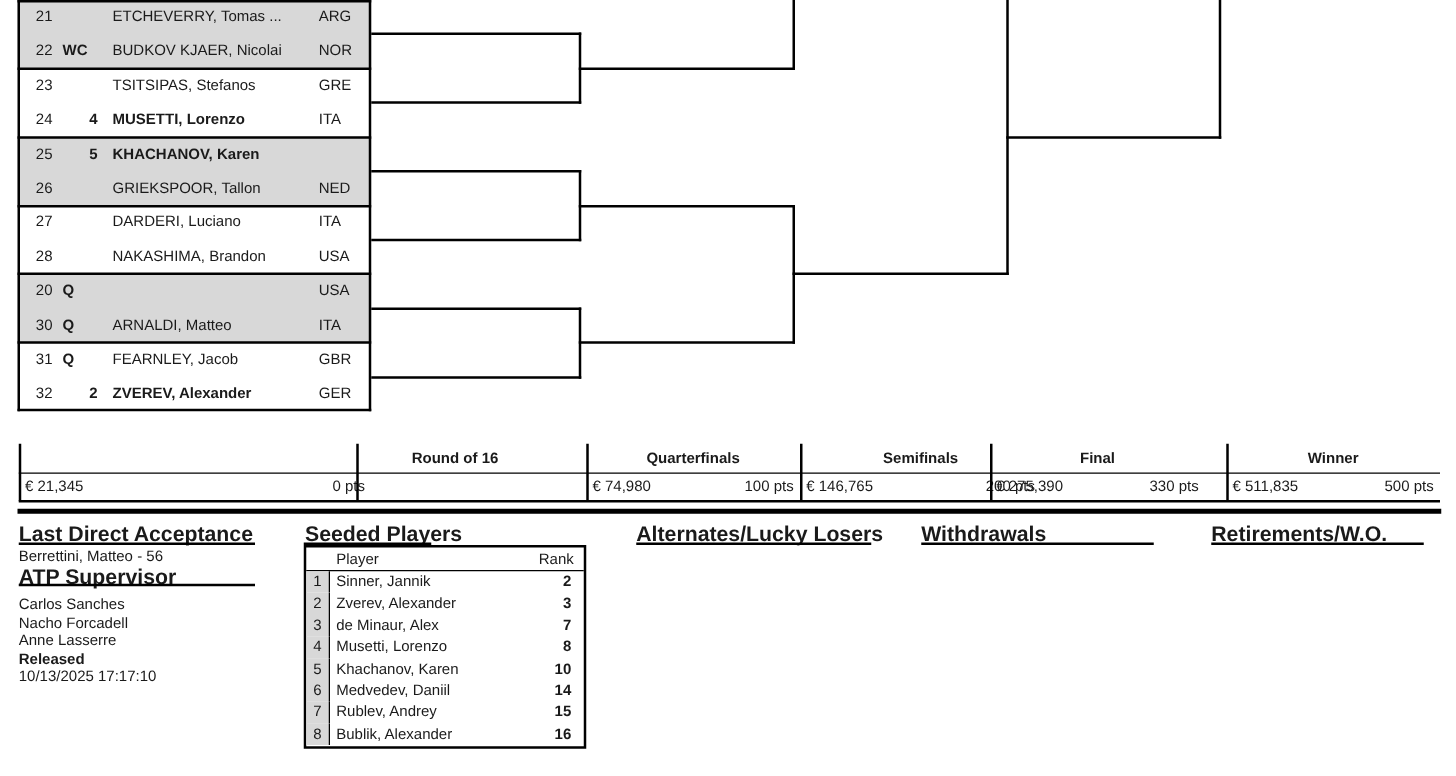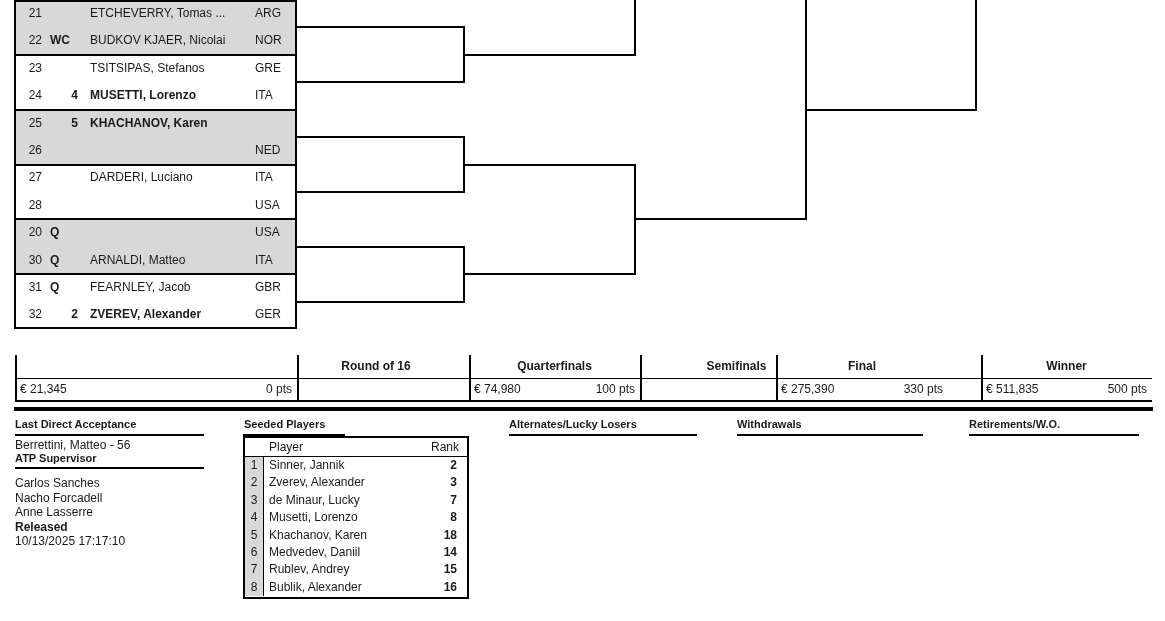--- a/index.html
+++ b/index.html
@@ -16,33 +16,33 @@
   .d-num{left:8px;width:20px;text-align:right;}
   .d-entry{left:36px;font-weight:bold;}
   .d-seed{left:40px;width:24px;text-align:right;font-weight:bold;}
   .d-name{left:76px;}
   .d-ctry{left:241px;}
   .drow.seeded .d-name{font-weight:bold;}
 
   
   .pcol{position:absolute;top:355px;height:46px;}
   .pcol:nth-of-type(1){left:15px;width:282px;}
-  .pcol:nth-of-type(2){left:297px;width:158px;}
+  .pcol:nth-of-type(2){left:285px;width:158px;}
   .pcol:nth-of-type(3){left:469px;width:171px;}
   .pcol:nth-of-type(4){left:640px;width:193px;}
-  .pcol:nth-of-type(5){left:776px;width:172px;}
+  .pcol:nth-of-type(5){left:792px;width:172px;}
   .pcol:nth-of-type(6){left:981px;width:171px;}
   .phead{height:22px;line-height:22px;text-align:center;font-weight:bold;}
   .pval{position:absolute;top:23px;left:0;right:0;height:22px;line-height:22px;}
   .eur{position:absolute;left:5px;}
   .pts{position:absolute;right:5px;}
   .ptick{position:absolute;left:0;top:0;width:1.5px;height:46px;background:#000;}
 
   
-  .fh{position:absolute;font-weight:bold;font-size:11px;white-space:nowrap;}
+  .fh{position:absolute;font-weight:bold;font-size:17px;white-space:nowrap;}
   .ft{position:absolute;font-size:12px;white-space:nowrap;}
   .useg{position:absolute;height:2px;background:#000;}
 
   .stbl{position:absolute;left:243px;top:436px;width:226px;height:163px;border:2px solid #000;box-sizing:border-box;}
   .sheader{position:relative;height:18px;line-height:18px;border-bottom:1.6px solid #000;padding-left:28px;}
   .sh-player{position:absolute;left:24px;}
   .sh-rank{position:absolute;right:8px;}
   .srow{position:relative;height:17.4px;line-height:17.4px;}
   .s-seed{position:absolute;left:0;top:0;width:19px;height:17.4px;background:#d8d8d8;
           border-right:1px solid #000;text-align:center;box-sizing:border-box;}
@@ -98,35 +98,37 @@
           <span class="d-entry"></span>
           <span class="d-seed">5</span>
           <span class="d-name">KHACHANOV, Karen</span>
           <span class="d-ctry"></span>
         </div>
 
         <div class="drow">
           <span class="d-num">26</span>
           <span class="d-entry"></span>
           <span class="d-seed"></span>
+          <span class="d-name">GRIEKSPOOR, Tallon</span>
           <span class="d-ctry">NED</span>
         </div>
 
         <div class="drow">
           <span class="d-num">27</span>
           <span class="d-entry"></span>
           <span class="d-seed"></span>
           <span class="d-name">DARDERI, Luciano</span>
           <span class="d-ctry">ITA</span>
         </div>
 
         <div class="drow">
           <span class="d-num">28</span>
           <span class="d-entry"></span>
           <span class="d-seed"></span>
+          <span class="d-name">NAKASHIMA, Brandon</span>
           <span class="d-ctry">USA</span>
         </div>
 
         <div class="drow">
           <span class="d-num">20</span>
           <span class="d-entry">Q</span>
           <span class="d-seed"></span>
           <span class="d-ctry">USA</span>
         </div>
 
@@ -209,20 +211,24 @@
         <div class="phead">Quarterfinals</div>
         <div class="pval">
           <span class="eur">€ 74,980</span>
           <span class="pts">100 pts</span>
         </div>
       </div>
 
       <div class="pcol">
         <div class="ptick"></div>
         <div class="phead">Semifinals</div>
+        <div class="pval">
+          <span class="eur">€ 146,765</span>
+          <span class="pts">200 pts</span>
+        </div>
       </div>
 
       <div class="pcol">
         <div class="ptick"></div>
         <div class="phead">Final</div>
         <div class="pval">
           <span class="eur">€ 275,390</span>
           <span class="pts">330 pts</span>
         </div>
       </div>
@@ -270,34 +276,34 @@
         </div>
 
         <div class="srow">
           <span class="s-seed">2</span>
           <span class="s-name">Zverev, Alexander</span>
           <span class="s-rank">3</span>
         </div>
 
         <div class="srow">
           <span class="s-seed">3</span>
-          <span class="s-name">de Minaur, Lucky</span>
+          <span class="s-name">de Minaur, Alex</span>
           <span class="s-rank">7</span>
         </div>
 
         <div class="srow">
           <span class="s-seed">4</span>
           <span class="s-name">Musetti, Lorenzo</span>
           <span class="s-rank">8</span>
         </div>
 
         <div class="srow">
           <span class="s-seed">5</span>
           <span class="s-name">Khachanov, Karen</span>
-          <span class="s-rank">18</span>
+          <span class="s-rank">10</span>
         </div>
 
         <div class="srow">
           <span class="s-seed">6</span>
           <span class="s-name">Medvedev, Daniil</span>
           <span class="s-rank">14</span>
         </div>
 
         <div class="srow">
           <span class="s-seed">7</span>

